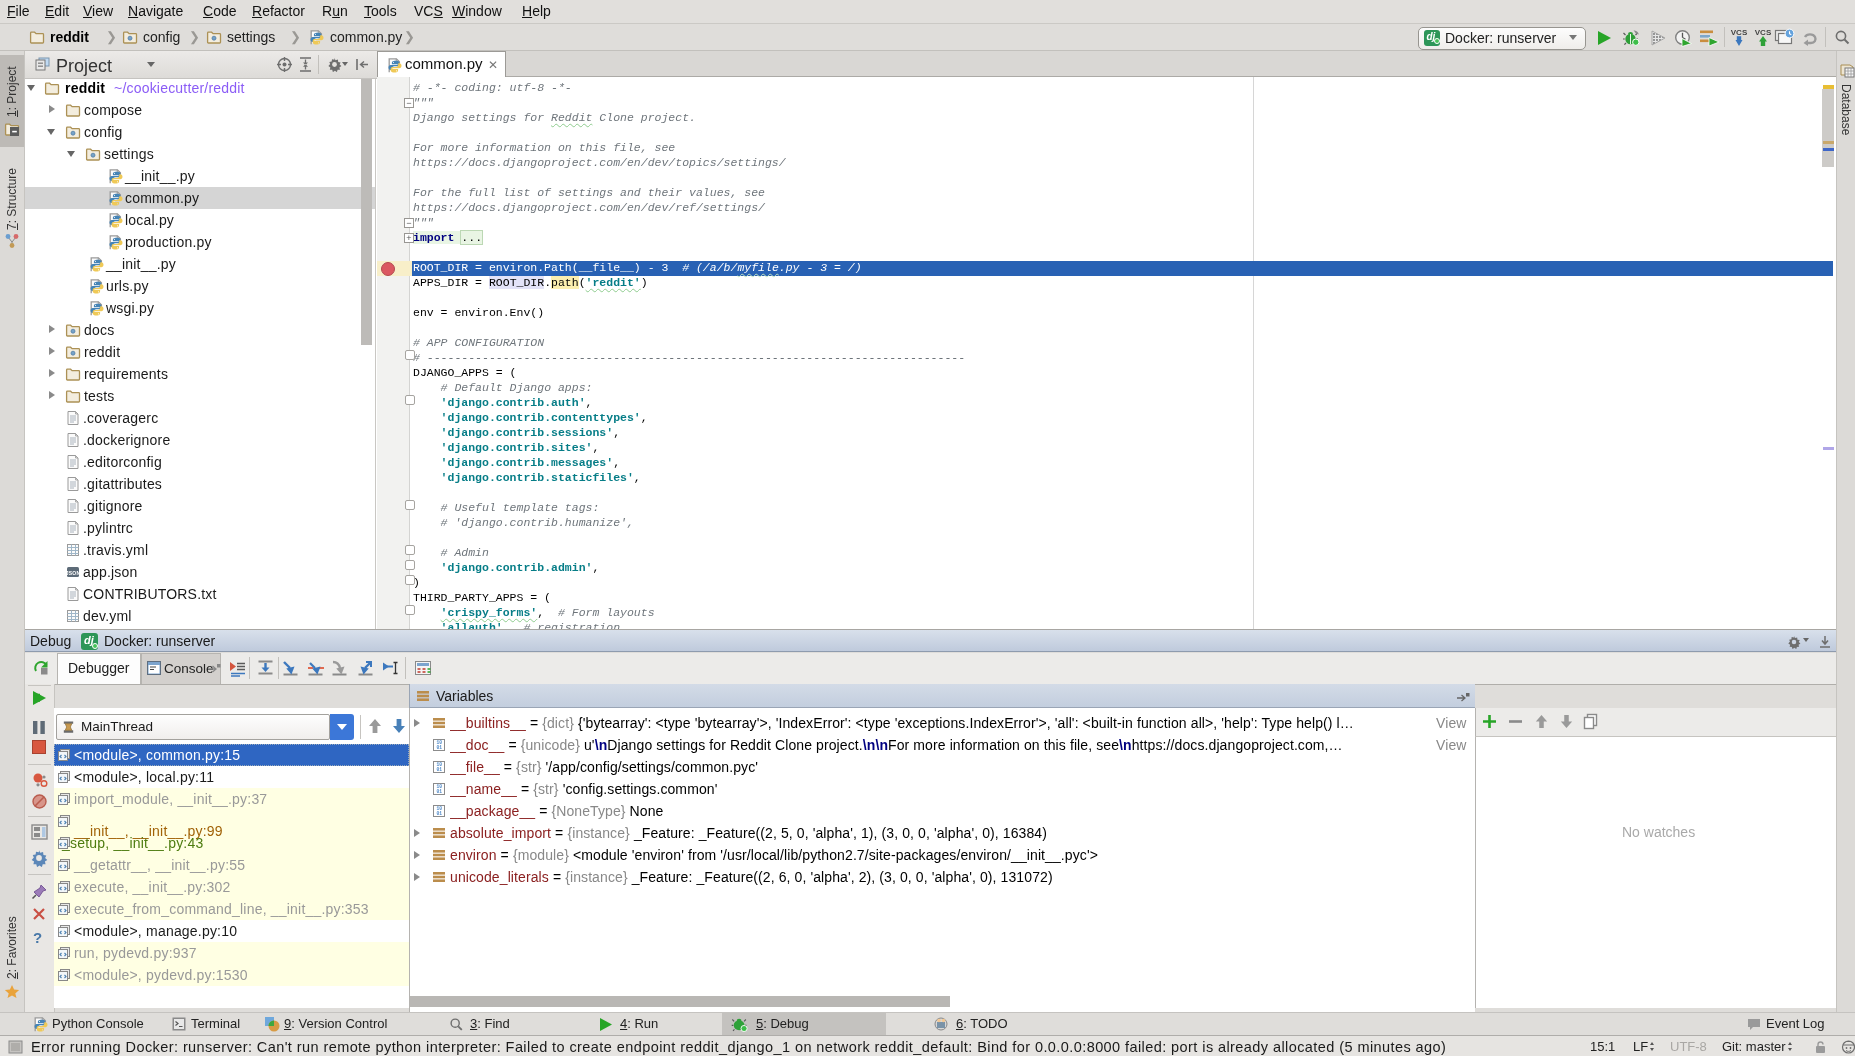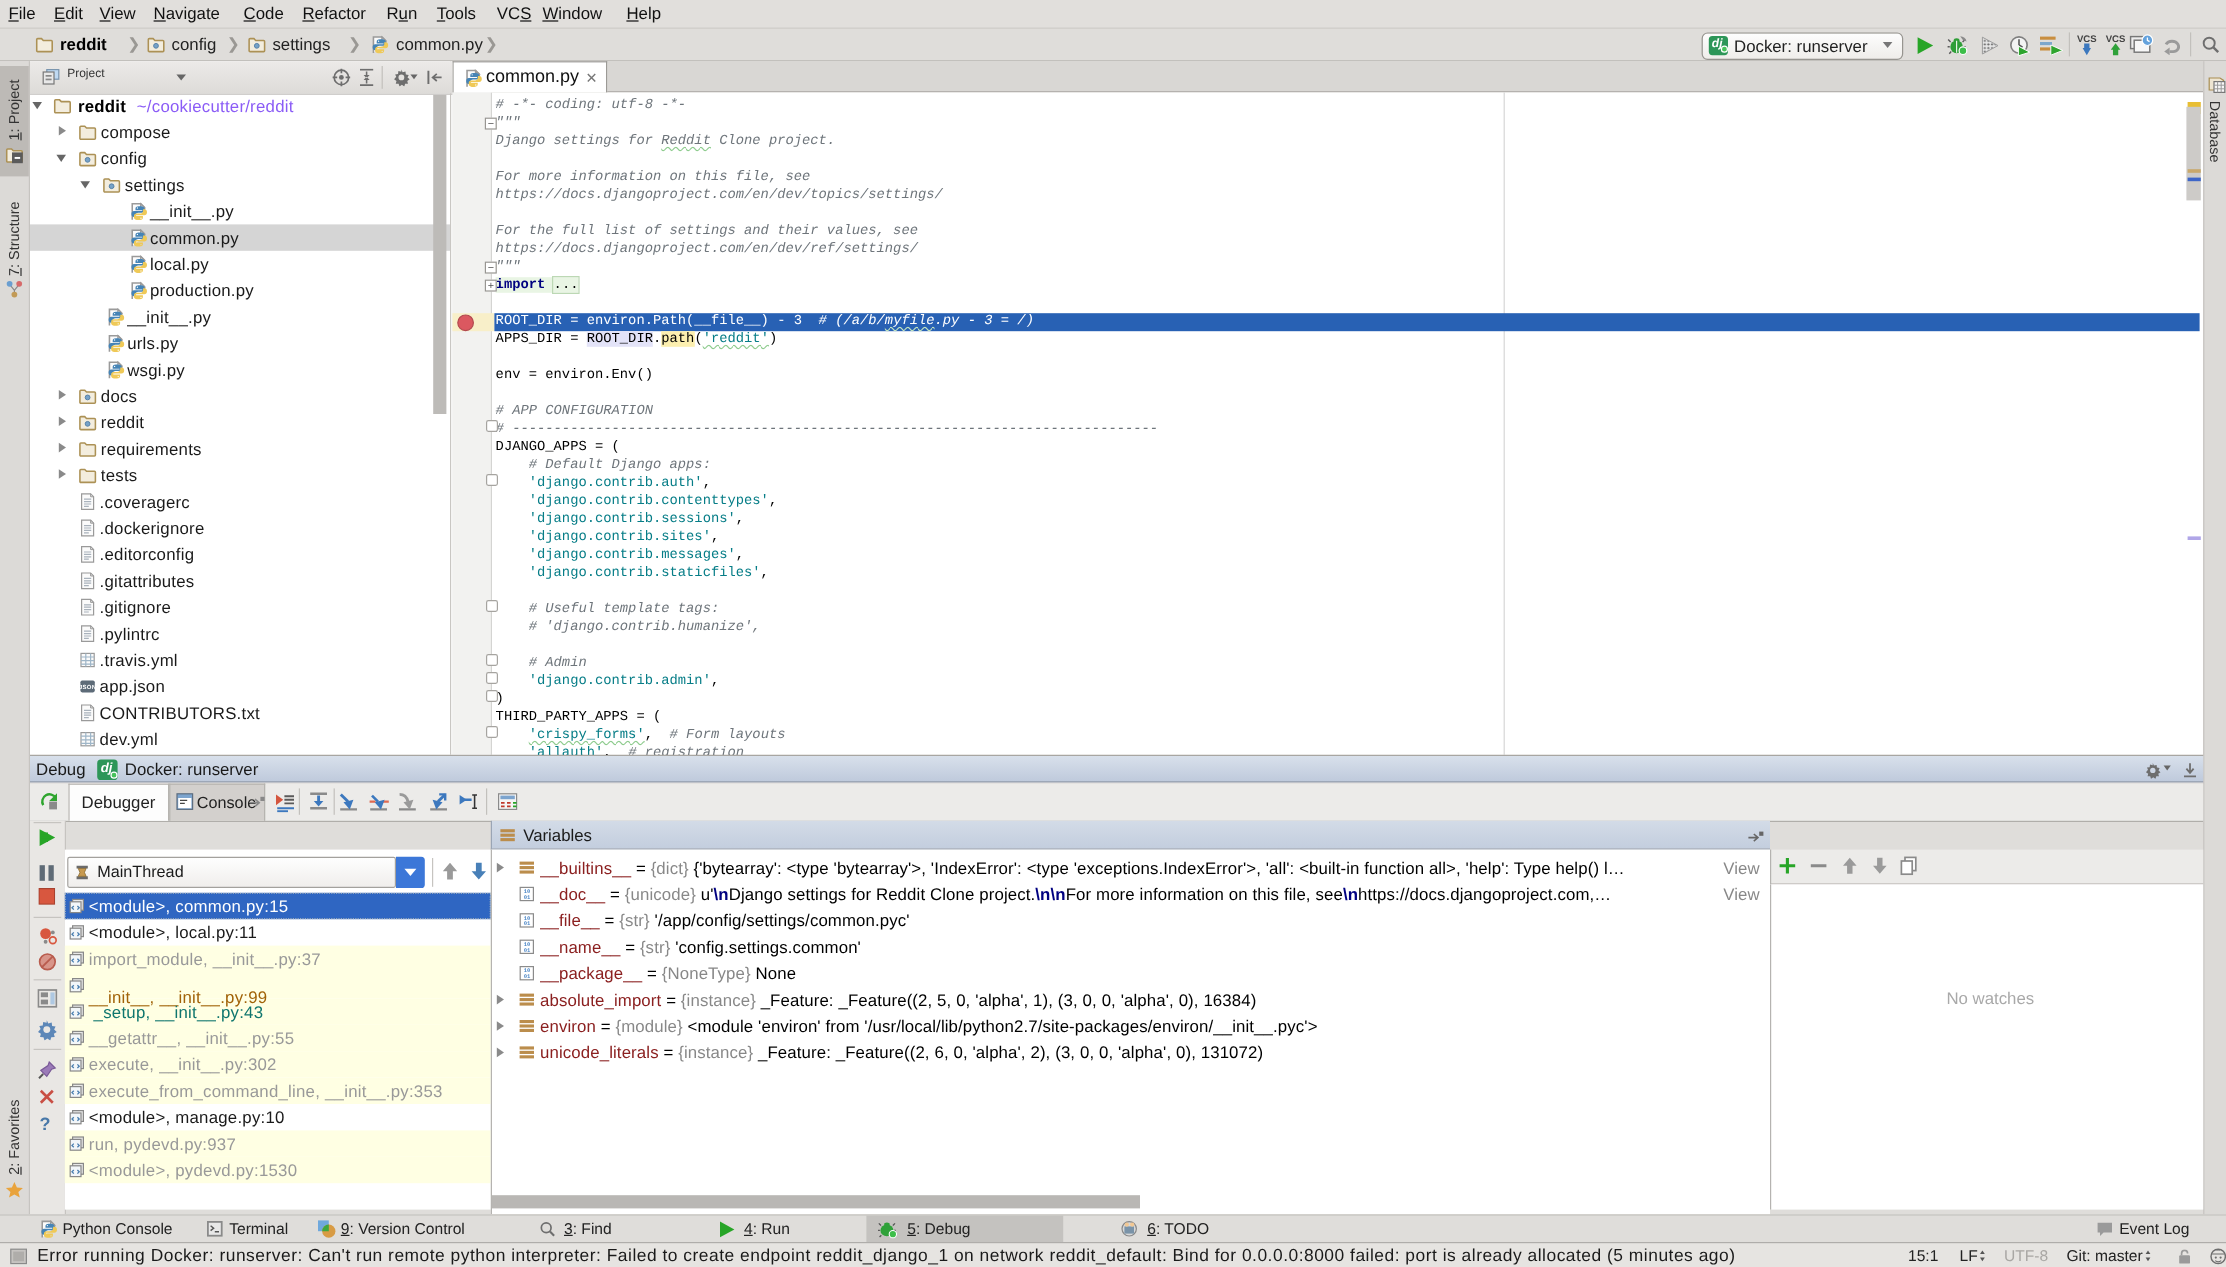--- a/index.html
+++ b/index.html
@@ -20,21 +20,21 @@
 #projpanel{left:25px;top:51px;width:352px;height:578px;background:#fff;}
 #projhead{z-index:6;left:25px;top:51px;width:352px;height:27px;background:linear-gradient(#ECEAE8,#DDDBD8);border-bottom:1px solid #C5C3C0;}
 .tree{font-size:14px;letter-spacing:0.2px;color:#1a1a1a;}
 .trow{position:absolute;height:22px;line-height:22px;white-space:nowrap;}
 
 #tabbar{left:377px;top:51px;width:1459px;height:26px;background:#D9D7D4;border-bottom:1px solid #ACAAA6;box-sizing:border-box;}
 #edtab{left:377px;top:51px;width:129px;height:26px;background:#fff;border:1px solid #9C9A96;border-bottom:none;box-sizing:border-box;z-index:4;}
 #editor{left:377px;top:77px;width:1459px;height:552px;background:#fff;}
 .cl{position:absolute;left:36px;white-space:pre;font-family:"Liberation Mono",monospace;font-size:11.5px;line-height:15px;height:15px;letter-spacing:0px;color:#000;}
 .cmt{color:#6E757B;font-style:italic;}
-.str{color:#067D87;font-weight:normal;}
+.str{color:#067D87;font-weight:bold;}
 .wv{text-decoration:underline wavy #8FCC8F 1px;text-underline-offset:2px;}
 .wvw{text-decoration:underline wavy #BFE3BF 1px;text-underline-offset:2px;}
 .kw{color:#000080;font-weight:bold;}
 .fold{position:absolute;left:27px;width:10px;height:10px;z-index:3;border:1px solid #989692;background:#fff;color:#555;font-size:9px;line-height:8px;text-align:center;box-sizing:border-box;}
 .foldc{position:absolute;left:28px;width:8px;height:8px;z-index:3;border:1px solid #A6A4A0;background:#fff;border-radius:2px;}
 
 #rightstripe{left:1836px;top:51px;width:19px;height:961px;background:#DCDAD7;border-left:1px solid #C6C4C0;}
 
 #dbghead{left:25px;top:629px;width:1811px;height:23px;background:linear-gradient(#D8E0EB,#BFCADC);border-top:1px solid #A8A6A2;border-bottom:1px solid #8E9BAE;box-sizing:border-box;font-size:14px;color:#111;}
 #dbgtabs{left:25px;top:653px;width:1811px;height:31px;background:#ECEBE9;border-bottom:1px solid #B0AEAa;}
@@ -219,21 +219,21 @@
         <path d="M8 1l2.1 4.6 5 .5-3.8 3.3L12.5 14 8 11.4 3.5 14l1.2-4.6L.9 6.1l5-.5z" fill="#E9A33C"></path>
       </svg>
 </div>
 <div class="r" id="projhead">
 <svg class="r" style="left:9px;top:5px" width="17" height="16" viewBox="0 0 17 16">
         <rect x="5" y="2" width="10" height="8" fill="#BFD9F2" stroke="#7A95AE"></rect>
         <rect x="2" y="4" width="9" height="10" fill="#E8E8E8" stroke="#777"></rect>
         <rect x="4" y="6.5" width="5" height="1.4" fill="#888"></rect>
         <rect x="4" y="9.5" width="5" height="1.4" fill="#888"></rect>
       </svg>
-<span class="r" style="left:31px;top:5px;font-size:10px;color:#333">Project</span>
+<span class="r" style="left:31px;top:5px;font-size:18px;color:#333">Project</span>
 <span class="r" style="left:122px;top:11px;width:0;height:0;border-left:4px solid transparent;border-right:4px solid transparent;border-top:5px solid #666;"></span>
 <svg class="r" style="left:252px;top:6px" width="15" height="15" viewBox="0 0 15 15">
         <circle cx="7.5" cy="7.5" r="6" fill="none" stroke="#6e6e6e" stroke-width="1.4"></circle>
         <circle cx="7.5" cy="7.5" r="2" fill="#6e6e6e"></circle>
         <path d="M7.5 0v4M7.5 11v4M0 7.5h4M11 7.5h4" stroke="#6e6e6e" stroke-width="1.4"></path>
       </svg>
 <svg class="r" style="left:273px;top:6px" width="15" height="15" viewBox="0 0 15 15">
         <path d="M2 1h11M2 14h11" stroke="#6e6e6e" stroke-width="1.4"></path>
         <path d="M7.5 2.5v3.5M7.5 12.5V9" stroke="#6e6e6e" stroke-width="1.3"></path>
         <path d="M5 5.5h5L7.5 8.2zM5 9.7h5L7.5 7z" fill="#6e6e6e"></path>
@@ -602,21 +602,21 @@
       <div class="frow" style="left:20px;top:104px;color:#999;z-index:2">import_module, __init__.py:37</div>
       <div class="r" style="left:0;top:126px;width:355px;height:22px;background:#FFFFE3"></div>
       <svg class="r" style="left:2px;top:129px;z-index:2" width="16" height="16">
         <use href="#frameic"></use>
       </svg>
       <div class="frow" style="left:20px;top:136px;color:#a16207;z-index:2">__init__, __init__.py:99</div>
       <div class="r" style="left:0;top:148px;width:355px;height:22px;background:#FFFFE3"></div>
       <svg class="r" style="left:2px;top:151px;z-index:2" width="16" height="16">
         <use href="#frameic"></use>
       </svg>
-      <div class="frow" style="left:24px;top:148px;color:#0f766e;z-index:2">_setup, __init__.py:43</div>
+      <div class="frow" style="left:8px;top:148px;color:#4d7c0f;z-index:2">_setup, __init__.py:43</div>
       <div class="r" style="left:0;top:170px;width:355px;height:22px;background:#FFFFE3"></div>
       <svg class="r" style="left:2px;top:173px;z-index:2" width="16" height="16">
         <use href="#frameic"></use>
       </svg>
       <div class="frow" style="left:20px;top:170px;color:#999;z-index:2">__getattr__, __init__.py:55</div>
       <div class="r" style="left:0;top:192px;width:355px;height:22px;background:#FFFFE3"></div>
       <svg class="r" style="left:2px;top:195px;z-index:2" width="16" height="16">
         <use href="#frameic"></use>
       </svg>
       <div class="frow" style="left:20px;top:192px;color:#999;z-index:2">execute, __init__.py:302</div>

